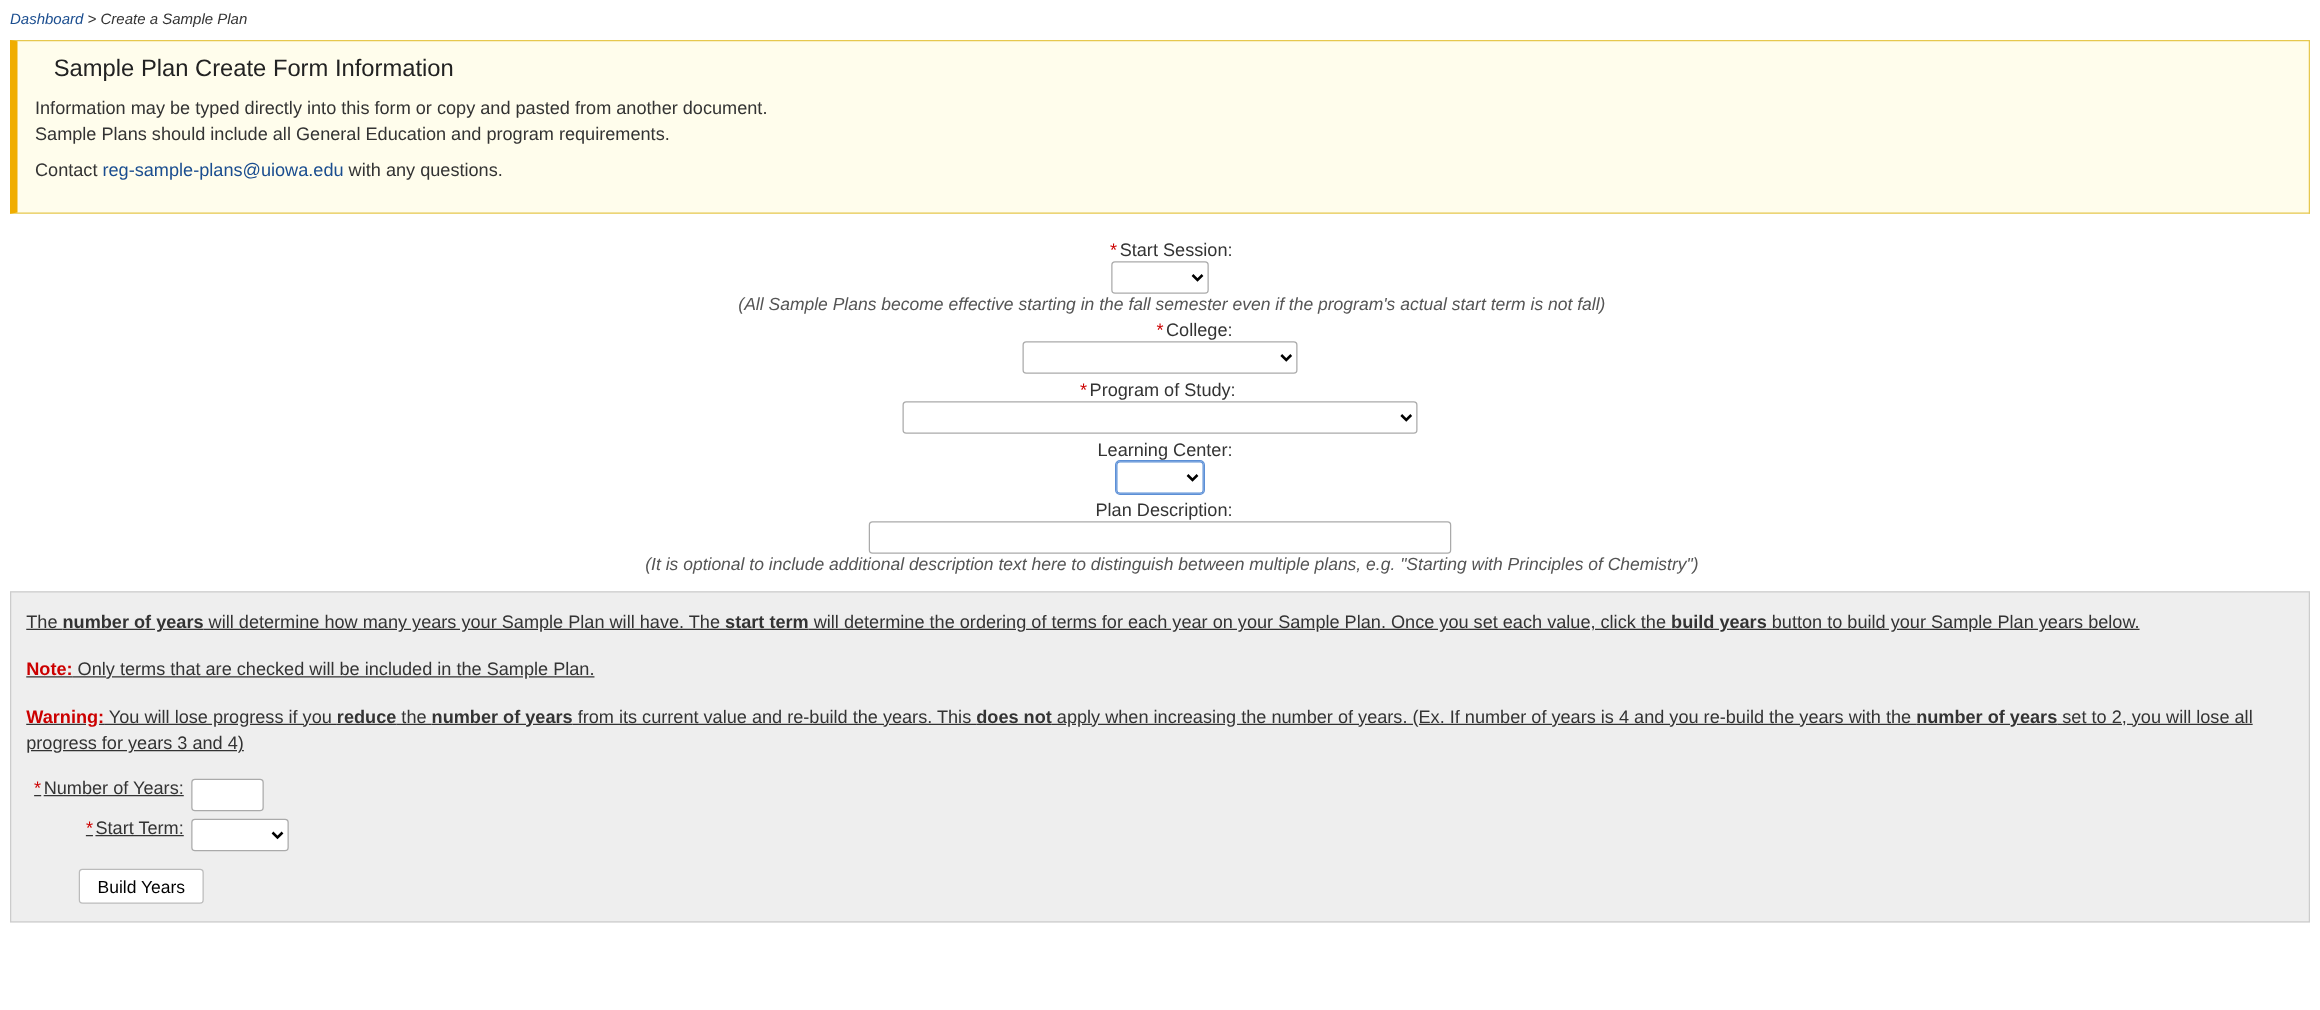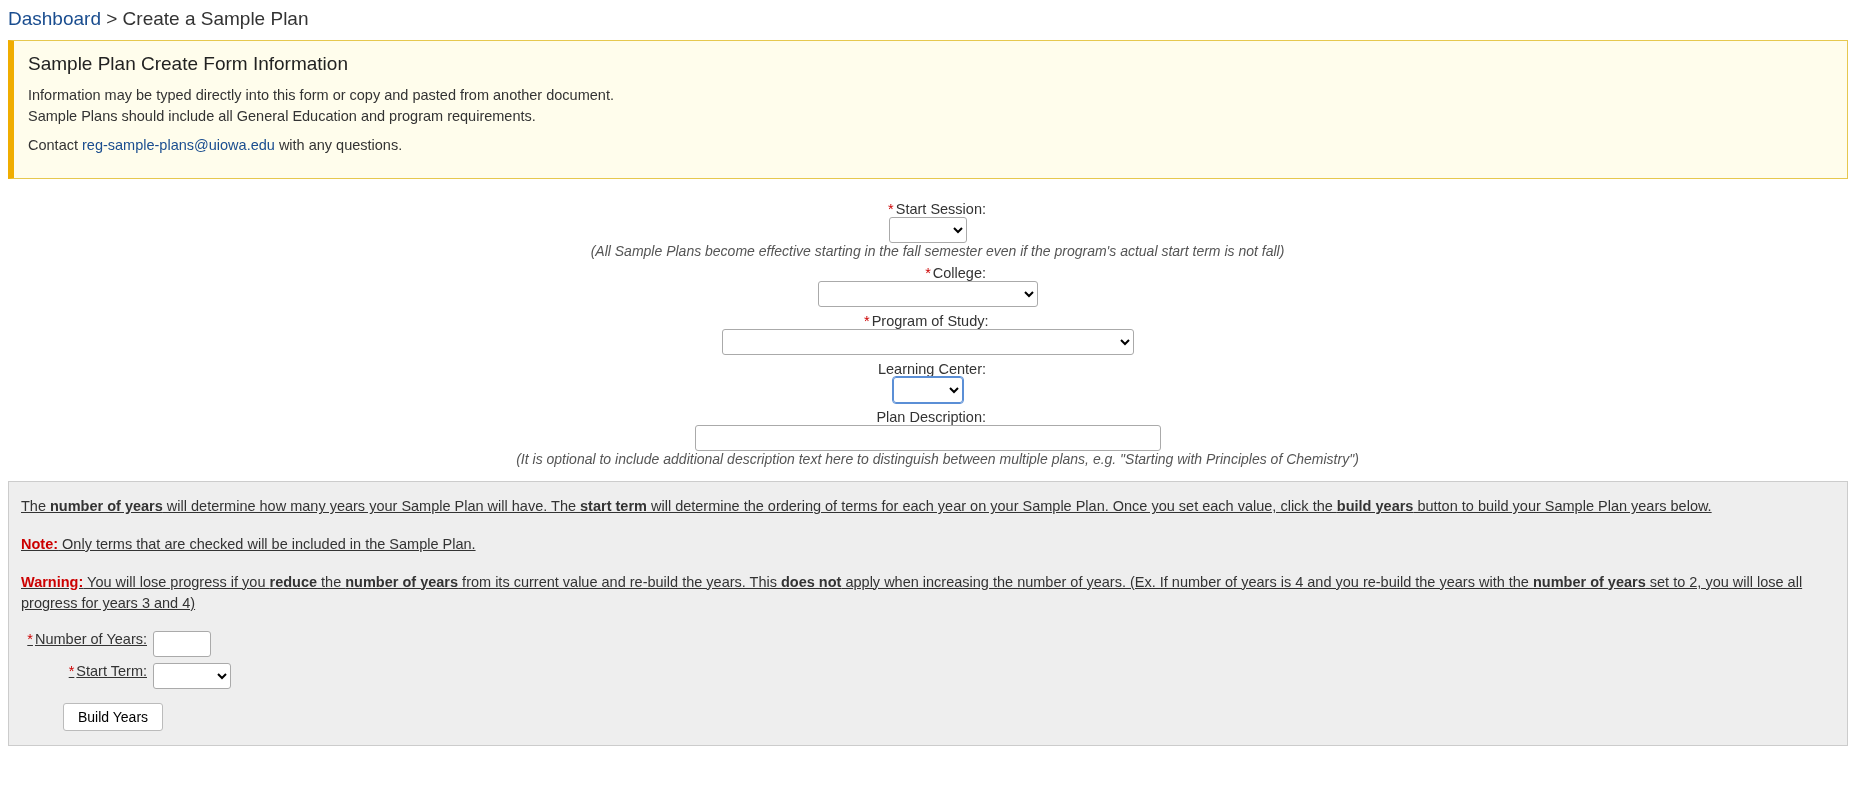--- a/index.html
+++ b/index.html
@@ -7,33 +7,34 @@
     margin: 0;
     padding: 4px 8px;
     font-family: "Segoe UI", Arial, sans-serif;
     font-size: 14.5px;
     color: #333;
     background: #fff;
   }
   a { color: #1a4d8f; text-decoration: none; }
   .breadcrumb {
     padding: 4px 0 10px 0;
-    font-size: 19px;
+    font-size: 12px;
     color: #333;
+    font-style: italic;
   }
   .breadcrumb a { color: #1a4d8f; }
   .info-panel {
     border: 1px solid #e6c84f;
     border-left: 6px solid #f0ad00;
     background: #fffdec;
     padding: 12px 14px 14px 14px;
     margin-bottom: 22px;
   }
   .info-panel h2 {
-    margin: 0 0 10px 0;
+    margin: 0 0 10px 15px;
     font-size: 19px;
     font-weight: 400;
     color: #222;
   }
   .info-panel p {
     margin: 8px 0;
     line-height: 1.45;
   }
   .form-row {
     display: flex;

